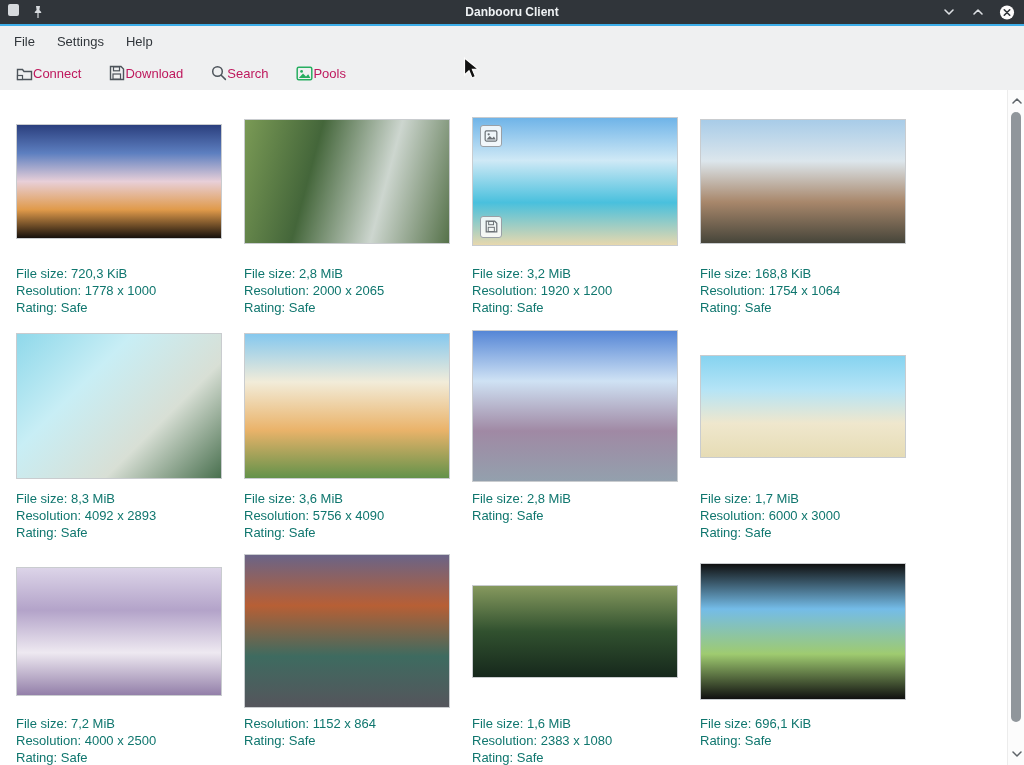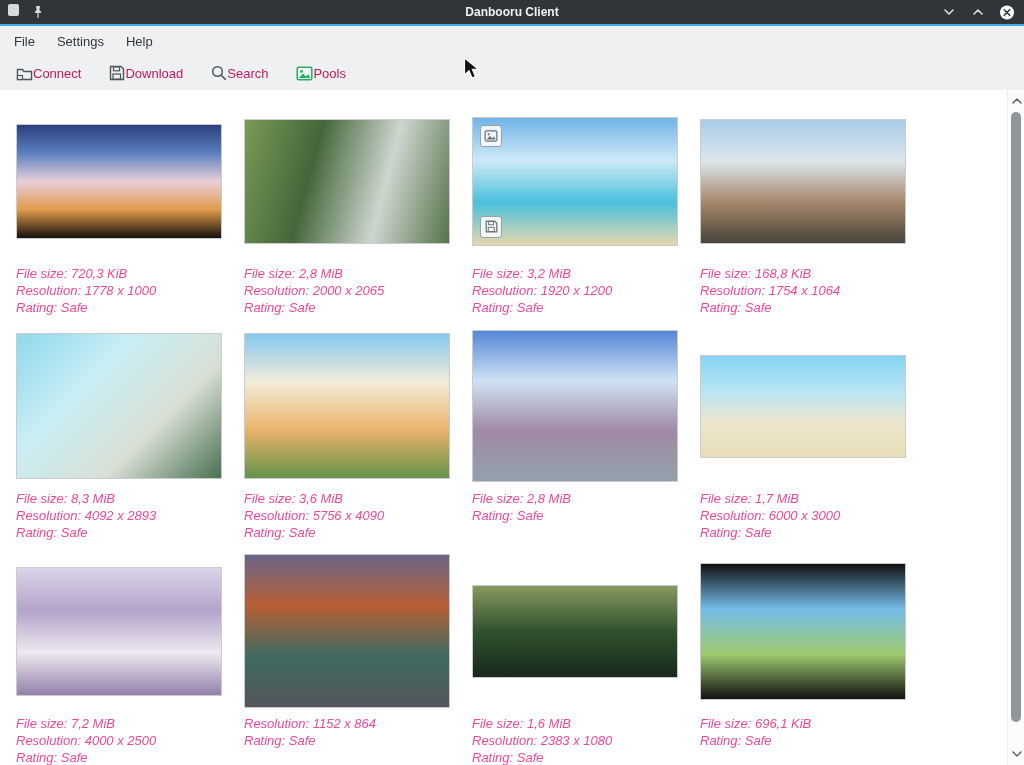--- a/index.html
+++ b/index.html
@@ -50,21 +50,21 @@
     width: 206px; position: relative; border: 1px solid #c9cccf;
     cursor: pointer;
   }
   .ov {
     position: absolute; left: 7px; width: 22px; height: 22px;
     background: rgba(252,252,252,0.88); border: 1px solid #9aa0a6; border-radius: 3px;
     display: flex; align-items: center; justify-content: center; cursor: pointer;
   }
   .ov-top { top: 7px; }
   .ov-bottom { bottom: 7px; }
-  .caption { margin-top: 6px; font-size: 13px; line-height: 17px; color: #ec4899; font-style: italic; }
+  .caption { margin-top: 6px; font-size: 13px; line-height: 17px; color: #0f766e; }
   
   .scrollbar {
     position: absolute; top: 0; right: 0; width: 17px; height: 675px;
     background: #fcfcfc; border-left: 1px solid #ececec;
   }
   .sb-handle {
     position: absolute; left: 3px; top: 22px; width: 10px; height: 610px;
     background: #90969b; border-radius: 5px; cursor: pointer;
   }
   .sb-arrow { position: absolute; left: 0; width: 17px; height: 16px;

